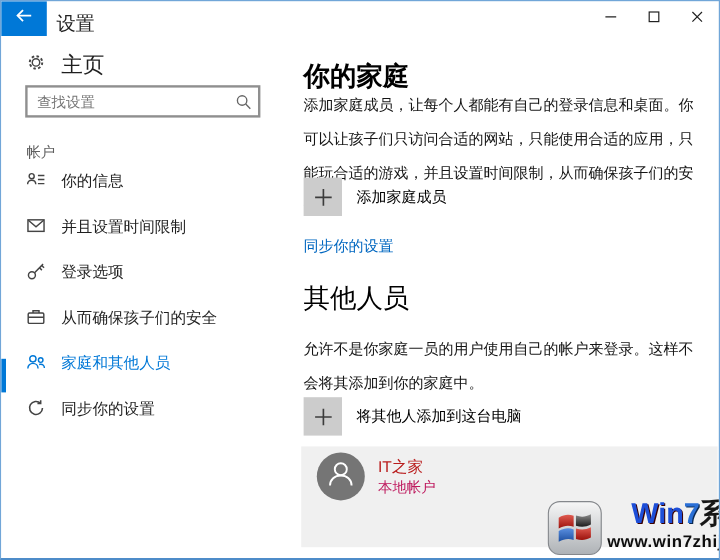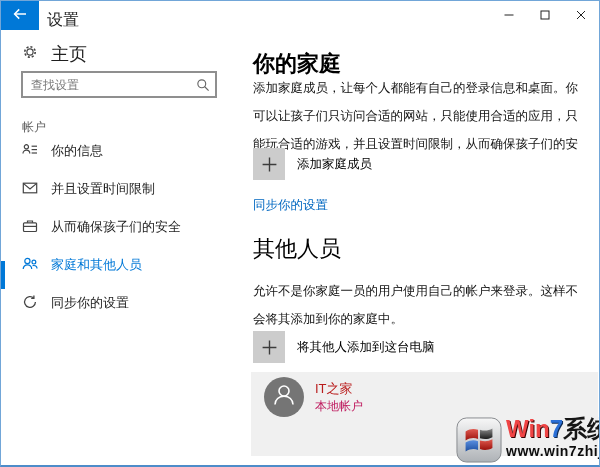--- a/index.html
+++ b/index.html
@@ -72,21 +72,21 @@
     position:absolute; left:13px; top:5px; width:40px; height:40px; border-radius:50%;
     background:#757575; display:flex; align-items:center; justify-content:center;
   }
   .user-name { position:absolute; left:64px; top:8px; font-size:13px; font-weight:normal; color:#b91c1c; }
   .user-type { position:absolute; left:64px; top:26px; font-size:12px; color:#be185d; }
 
   
   .watermark { position:absolute; left:455px; top:416px; display:flex; align-items:flex-start; gap:4px; z-index:5; }
   .wm-text { display:flex; flex-direction:column; line-height:1; white-space:nowrap; }
   .wm-line1 { font-size:24px; font-weight:800; letter-spacing:0; }
-  .wm-line1 .red { color:#ef4444; text-shadow:1px 1px 0 #3a0000; }
+  .wm-line1 .red { color:#1d4ed8; text-shadow:1px 1px 0 #3a0000;margin-left:20px; }
   .wm-line1 .blue { color:#2a6fd6; text-shadow:1px 1px 0 #0c2a55; }
   .wm-line1 .dark { color:#161616; }
   .wm-line2 { font-size:14px; font-weight:800; color:#0d0d0d; margin-top:3px; letter-spacing:0.5px; }
 </style>
 </head>
 <body>
 
 <div class="window">
 
   <div class="back-btn">
@@ -159,20 +159,31 @@
         <span>你的信息</span>
       </div>
       <div class="nav-item">
         <span class="ic">
           <svg width="16" height="16" viewBox="0 0 16 16" fill="none" stroke="#444" stroke-width="1.2">
             <rect x="1.3" y="3.2" width="13.4" height="9.6"></rect>
             <path d="M1.6 3.6 8 9l6.4-5.4"></path>
           </svg>
         </span>
         <span>并且设置时间限制</span>
+      </div>
+      <div class="nav-item">
+        <span class="ic">
+          <svg width="16" height="16" viewBox="0 0 16 16" fill="none" stroke="#444" stroke-width="1.2">
+            <circle cx="4.6" cy="11.4" r="2.9"></circle>
+            <path d="M6.8 9.2 13.9 2.1"></path>
+              <path d="M10.9 5.1l2 2"></path>
+              <path d="M12.8 3.2l1.9 1.9"></path>
+          </svg>
+        </span>
+        <span>登录选项</span>
       </div>
       <div class="nav-item">
         <span class="ic">
           <svg width="16" height="16" viewBox="0 0 16 16" fill="none" stroke="#444" stroke-width="1.2">
             <rect x="1.5" y="4.8" width="13" height="8.7" rx="1"></rect>
             <path d="M5.5 4.8V3h5v1.8"></path>
               <path d="M1.5 8.4h13"></path>
           </svg>
         </span>
         <span>从而确保孩子们的安全</span>

